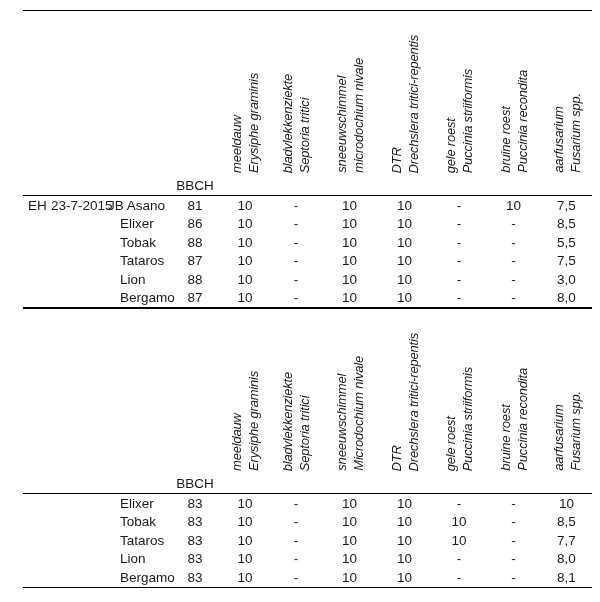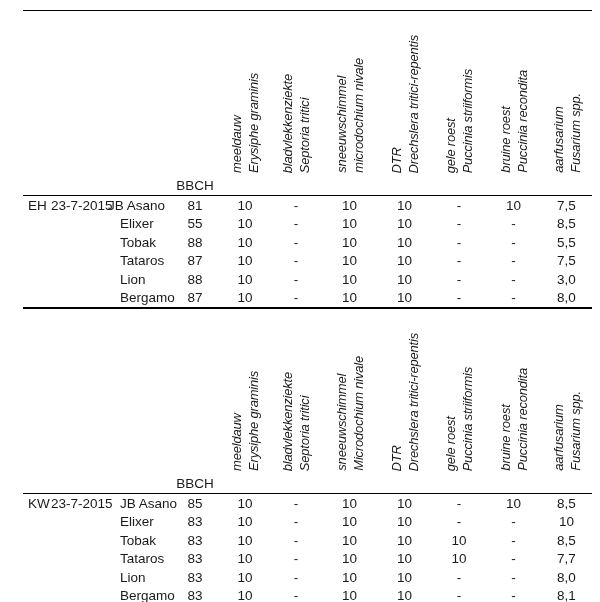--- a/index.html
+++ b/index.html
@@ -152,21 +152,21 @@
           <td class="c-num">10</td>
           <td class="c-num">10</td>
           <td class="c-num">-</td>
           <td class="c-num">10</td>
           <td class="c-num">7,5</td>
         </tr>
         <tr class="r1">
           <td class="c-group"></td>
           <td class="c-date"></td>
           <td class="c-var">Elixer</td>
-          <td class="c-num">55</td>
+          <td class="c-num">86</td>
           <td class="c-num">10</td>
           <td class="c-num">-</td>
           <td class="c-num">10</td>
           <td class="c-num">10</td>
           <td class="c-num">-</td>
           <td class="c-num">-</td>
           <td class="c-num">8,5</td>
         </tr>
         <tr class="r2">
           <td class="c-group"></td>
@@ -281,33 +281,20 @@
         </th>
         <th>
           <div class="rot">
             <div>aarfusarium</div>
             <div>Fusarium spp.</div>
           </div>
         </th>
       </tr>
     </thead>
     <tbody>
-        <tr class="r0">
-          <td class="c-group">KW</td>
-          <td class="c-date">23-7-2015</td>
-          <td class="c-var">JB Asano</td>
-          <td class="c-num">85</td>
-          <td class="c-num">10</td>
-          <td class="c-num">-</td>
-          <td class="c-num">10</td>
-          <td class="c-num">10</td>
-          <td class="c-num">-</td>
-          <td class="c-num">10</td>
-          <td class="c-num">8,5</td>
-        </tr>
         <tr class="r1">
           <td class="c-group"></td>
           <td class="c-date"></td>
           <td class="c-var">Elixer</td>
           <td class="c-num">83</td>
           <td class="c-num">10</td>
           <td class="c-num">-</td>
           <td class="c-num">10</td>
           <td class="c-num">10</td>
           <td class="c-num">-</td>

